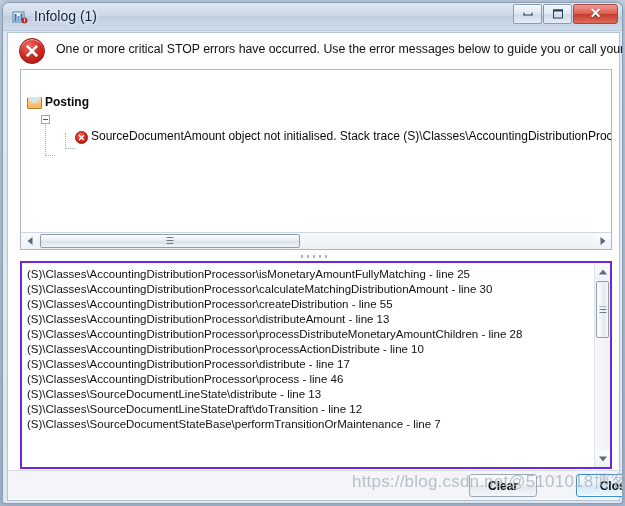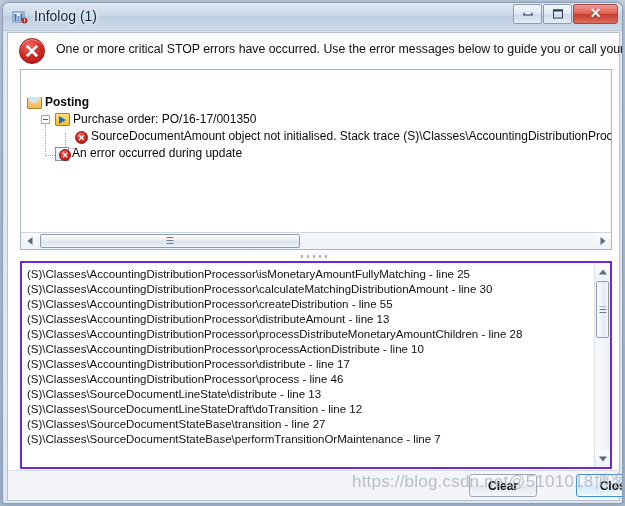--- a/index.html
+++ b/index.html
@@ -352,31 +352,25 @@
         <div class="tline-h" style="left:24px; top:65px; width:10px;"></div>
         <div class="tline-v" style="left:44px; top:43px; height:16px;"></div>
         <div class="tline-h" style="left:44px; top:58px; width:10px;"></div>
 
         <div class="tnode" style="left:6px; top:4px;">
           <span class="ticon ic-envelope"></span><span class="lbl b">Posting</span>
         </div>
 
         <div class="exp" style="left:20px; top:25px;"></div>
 
-        <div class="tnode" style="left:34px; top:21px;">
-          <span class="ticon ic-po"></span><span class="lbl">Purchase order: PO/16-17/001350</span>
-        </div>
 
         <div class="tnode" style="left:54px; top:38px;">
           <span class="ticon ic-err"></span><span class="lbl">SourceDocumentAmount object not initialised.  Stack trace  (S)\Classes\AccountingDistributionProcessor\isMone</span>
         </div>
 
-        <div class="tnode" style="left:34px; top:55px;">
-          <span class="ticon ic-docerr"><span class="badge"></span></span><span class="lbl">An error occurred during update</span>
-        </div>
       </div>
 
       <div id="tree-hsb">
         <div class="sb-arrow" style="left:0;">
           <span class="tri tri-l"></span>
         </div>
         <div class="sb-arrow" style="right:0;">
           <span class="tri tri-r"></span>
         </div>
         <div id="tree-thumb">
@@ -394,21 +388,20 @@
           <div class="lrow">(S)\Classes\AccountingDistributionProcessor\isMonetaryAmountFullyMatching - line 25</div>
           <div class="lrow">(S)\Classes\AccountingDistributionProcessor\calculateMatchingDistributionAmount - line 30</div>
           <div class="lrow">(S)\Classes\AccountingDistributionProcessor\createDistribution - line 55</div>
           <div class="lrow">(S)\Classes\AccountingDistributionProcessor\distributeAmount - line 13</div>
           <div class="lrow">(S)\Classes\AccountingDistributionProcessor\processDistributeMonetaryAmountChildren - line 28</div>
           <div class="lrow">(S)\Classes\AccountingDistributionProcessor\processActionDistribute - line 10</div>
           <div class="lrow">(S)\Classes\AccountingDistributionProcessor\distribute - line 17</div>
           <div class="lrow">(S)\Classes\AccountingDistributionProcessor\process - line 46</div>
           <div class="lrow">(S)\Classes\SourceDocumentLineState\distribute - line 13</div>
           <div class="lrow">(S)\Classes\SourceDocumentLineStateDraft\doTransition - line 12</div>
-          <div class="lrow">(S)\Classes\SourceDocumentStateBase\transition - line 27</div>
           <div class="lrow">(S)\Classes\SourceDocumentStateBase\performTransitionOrMaintenance - line 7</div>
         </div>
 
       <div id="list-vsb">
         <div class="sb-arrow-v" style="top:0;">
           <span class="tri tri-u" style="position:absolute;left:50%;top:50%;transform:translate(-50%,-50%);"></span>
         </div>
         <div class="sb-arrow-v" style="bottom:0;">
           <span class="tri tri-d" style="position:absolute;left:50%;top:50%;transform:translate(-50%,-50%);"></span>
         </div>

